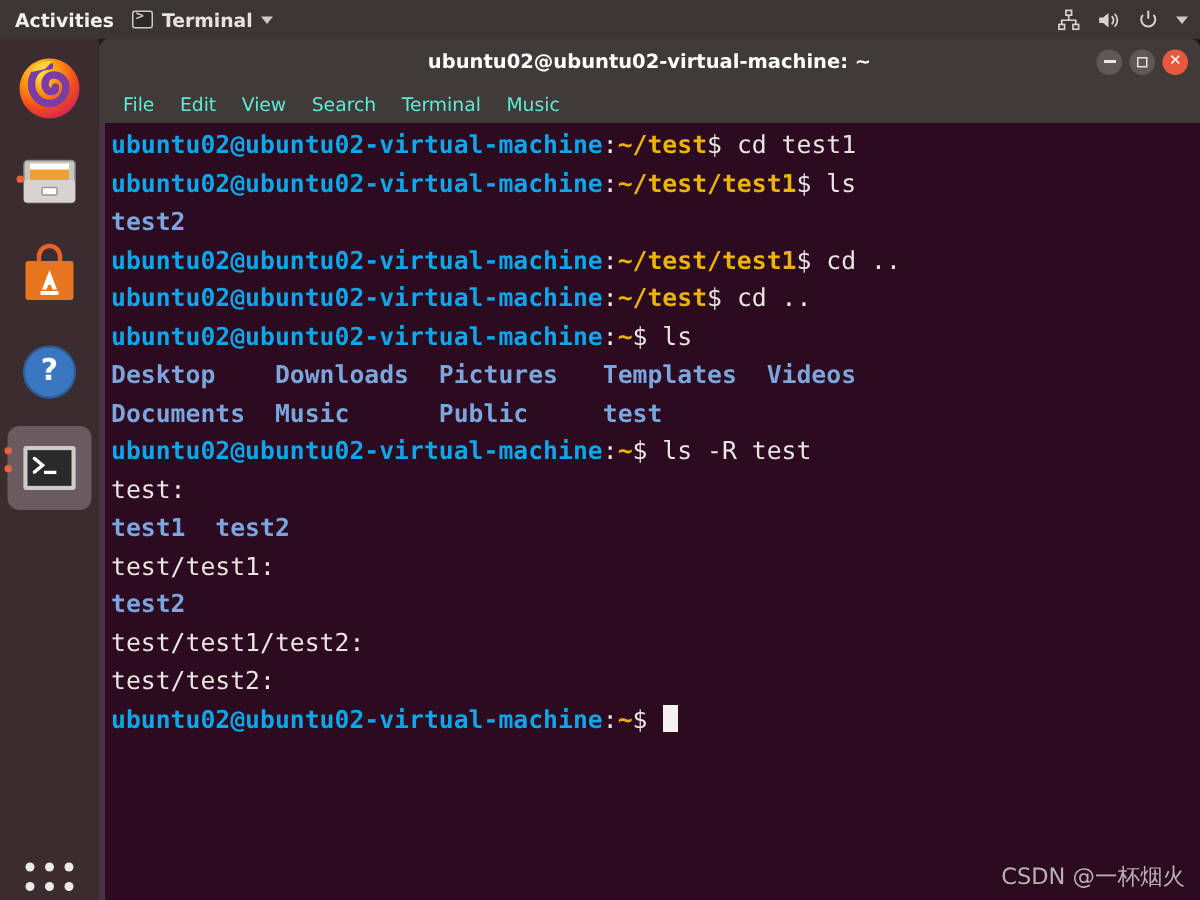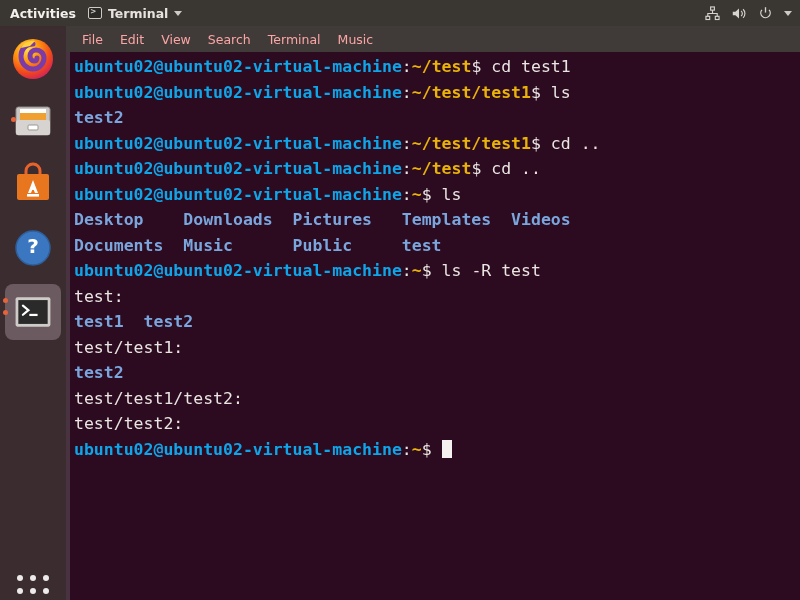--- a/index.html
+++ b/index.html
@@ -84,21 +84,21 @@
     display:flex; align-items:center; justify-content:center;
     background:#5e5955; color:#e9e5e1; font-size:11px; line-height:1;
   }
   .wbtn.close { background:#e9573f; color:#fff; }
   .wbtn span { font-family:"DejaVu Sans", sans-serif; font-size:10px; }
   .sq { width:7px; height:7px; border:1.5px solid #e9e5e1; }
   .dash { width:8px; height:1.8px; background:#e9e5e1; }
   .xm { font-size:11px; font-weight:bold; }
 
   #menubar {
-    height:26px; background:#403b38; color:#fca5a5;
+    height:26px; background:#403b38; color:#5eead4;
     display:flex; align-items:center; gap:17px; padding-left:16px;
     font-size:12.5px;
   }
   #menubar .mi { cursor:default; }
 
   
   #term {
     flex:1; background:#2c0a20; position:relative; overflow:hidden;
     padding:4px 0 0 0;
   }
@@ -233,29 +233,44 @@
         <i></i>
         <i></i>
         <i></i>
         <i></i>
         <i></i>
     </div>
   </div>
 
   <div id="window">
 
+    <div id="titlebar">
+      <span>ubuntu02@ubuntu02-virtual-machine: ~</span>
+      <div id="wbtns">
+        <span class="wbtn">
+            <span class="dash"></span>
+          </span>
+        <span class="wbtn">
+            <span class="sq"></span>
+          </span>
+        <span class="wbtn close">
+            <span class="xm">✕</span>
+          </span>
+      </div>
+    </div>
 
     <div id="menubar">
       <span class="mi">File</span>
       <span class="mi">Edit</span>
       <span class="mi">View</span>
       <span class="mi">Search</span>
       <span class="mi">Terminal</span>
       <span class="mi">Music</span>
     </div>
 
     <div id="term">
       <div id="termedge"></div>
       <div id="termtext"><div><span class="g">ubuntu02@ubuntu02-virtual-machine</span><span class="w">:</span><span class="pl">~/test</span><span class="w">$ </span><span class="w">cd test1</span></div><div><span class="g">ubuntu02@ubuntu02-virtual-machine</span><span class="w">:</span><span class="pl">~/test/test1</span><span class="w">$ </span><span class="w">ls</span></div><div><span class="b">test2</span></div><div><span class="g">ubuntu02@ubuntu02-virtual-machine</span><span class="w">:</span><span class="pl">~/test/test1</span><span class="w">$ </span><span class="w">cd ..</span></div><div><span class="g">ubuntu02@ubuntu02-virtual-machine</span><span class="w">:</span><span class="pl">~/test</span><span class="w">$ </span><span class="w">cd ..</span></div><div><span class="g">ubuntu02@ubuntu02-virtual-machine</span><span class="w">:</span><span class="pl">~</span><span class="w">$ </span><span class="w">ls</span></div><div><span class="b">Desktop    Downloads  Pictures   Templates  Videos</span></div><div><span class="b">Documents  Music      Public     test</span></div><div><span class="g">ubuntu02@ubuntu02-virtual-machine</span><span class="w">:</span><span class="pl">~</span><span class="w">$ </span><span class="w">ls -R test</span></div><div><span class="w">test:</span></div><div><span class="b">test1  test2</span></div><div><span class="w"></span></div><div><span class="w">test/test1:</span></div><div><span class="b">test2</span></div><div><span class="w"></span></div><div><span class="w">test/test1/test2:</span></div><div><span class="w"></span></div><div><span class="w">test/test2:</span></div><div><span class="g">ubuntu02@ubuntu02-virtual-machine</span><span class="w">:</span><span class="pl">~</span><span class="w">$ </span><span class="cursor"></span></div></div>
+      <div id="watermark">CSDN @一杯烟火</div>
     </div>
 
   </div>
 </div>
 
 </body></html>

